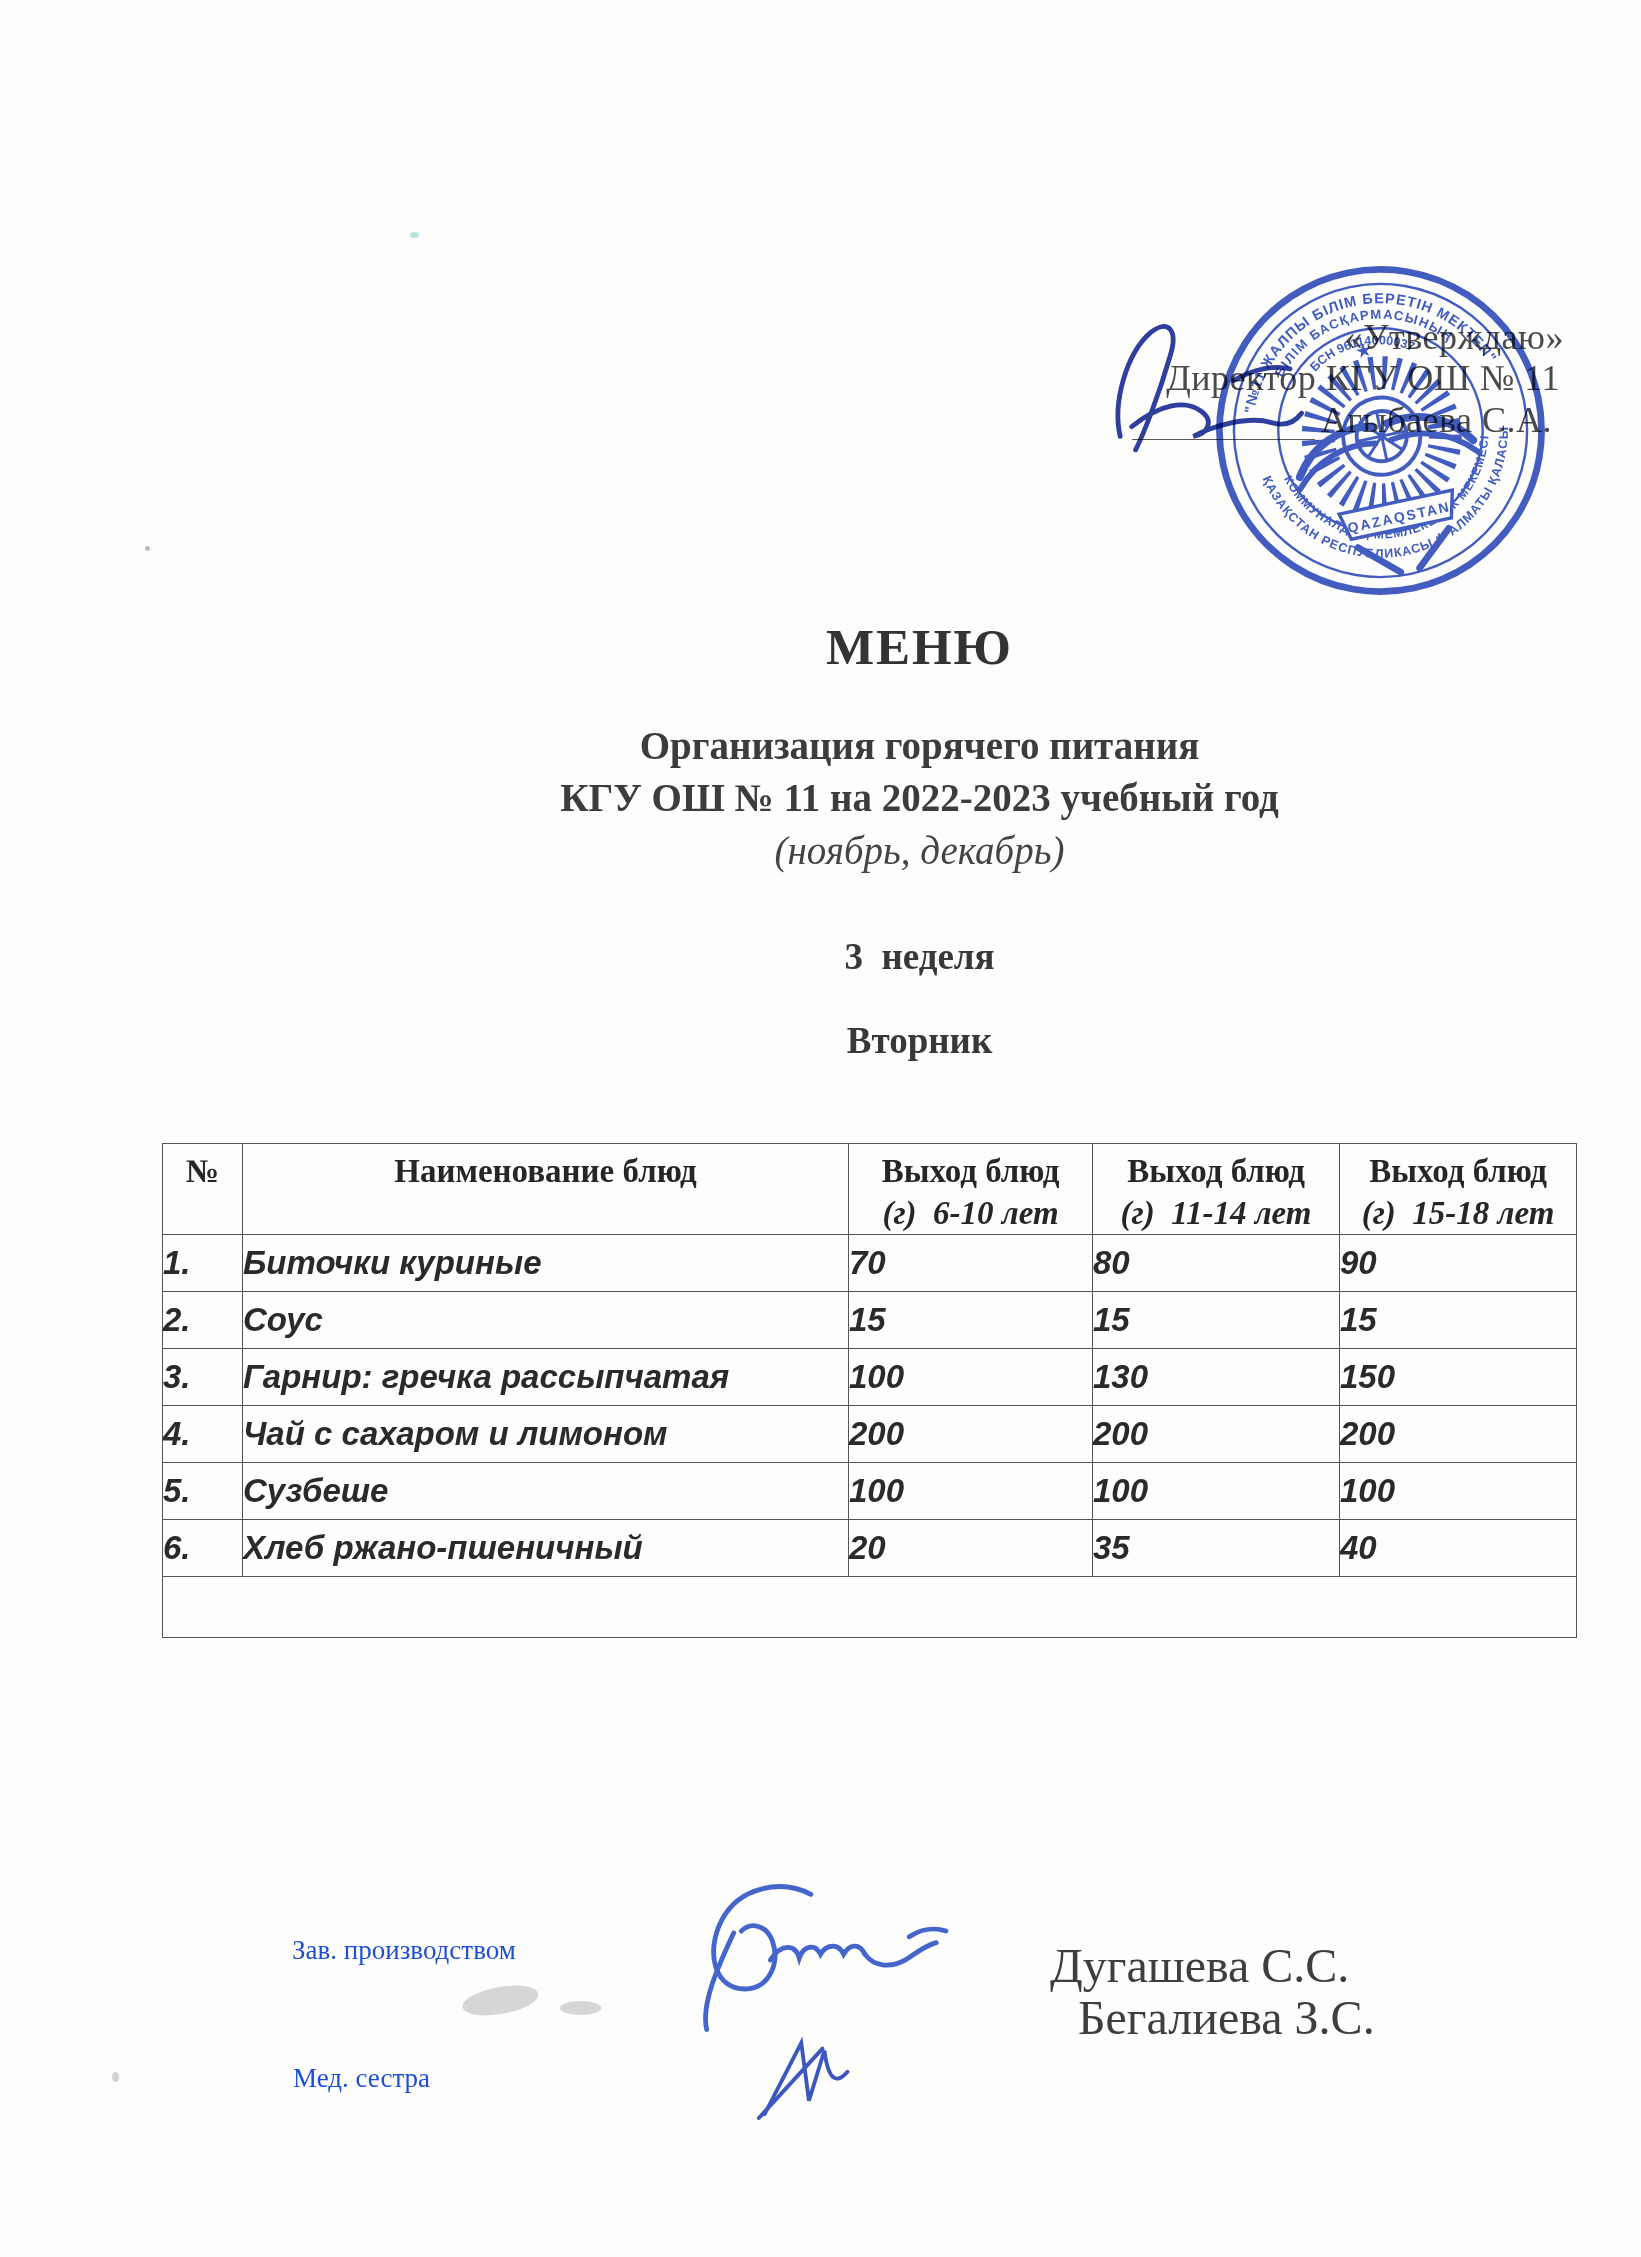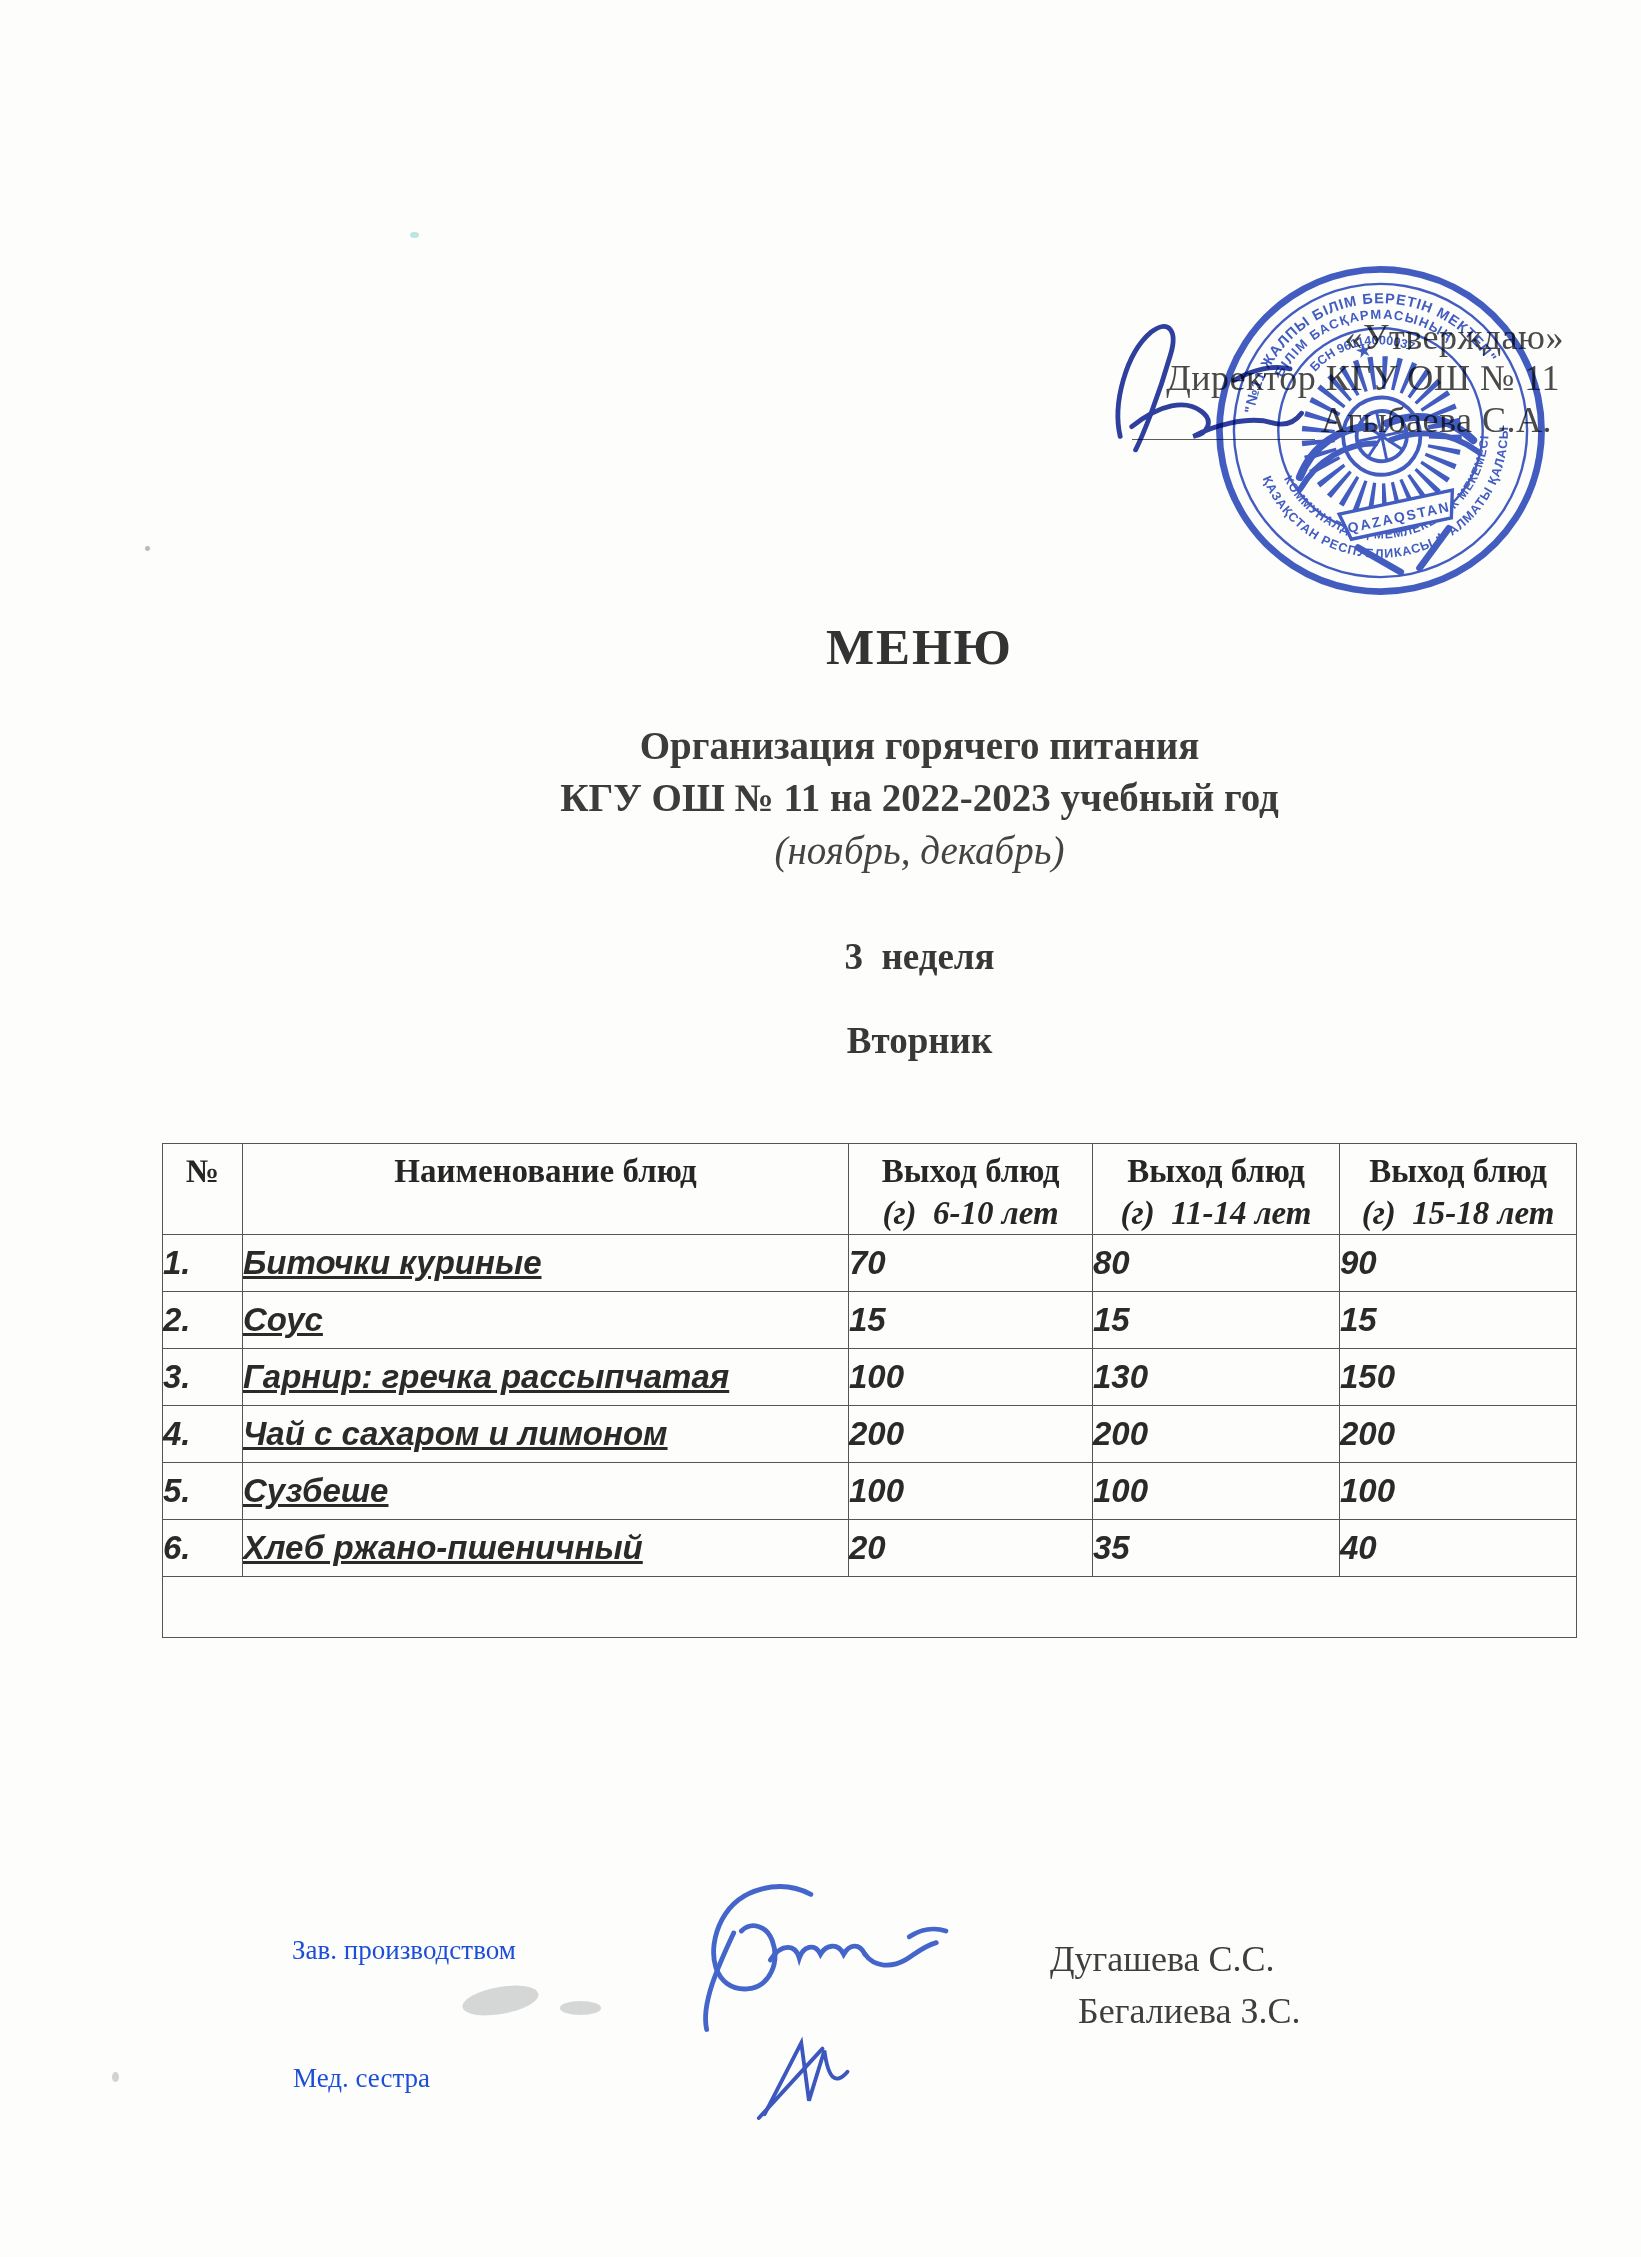--- a/index.html
+++ b/index.html
@@ -43,28 +43,28 @@
     font-size:33px; font-weight:bold; color:#262626; line-height:1.28;
     font-family:"Liberation Serif","DejaVu Serif",serif;
   }
   table.menu thead .hline2{white-space:pre;font-style:italic;}
   tr.menu-row td{height:56px; vertical-align:middle;}
   .cell-sans{
     font-family:"Liberation Sans","DejaVu Sans",sans-serif;
     font-weight:bold; font-style:italic; font-size:33px; color:#2a2a2a;
   }
   td.num-cell{text-align:left; padding-left:13.5px;}
-  td.name-cell{text-align:left; padding-left:15.4px;text-decoration:underline;}
+  td.name-cell{text-align:left; padding-left:15.4px;}
   td.val-cell{text-align:left;}
   tr.empty-row td{height:60px;}
   tr.cal-row td{height:98px;}
   td.cal-label{text-align:left; padding-left:11.6px; font-size:35px; vertical-align:middle;}
   
   .role-label{position:absolute; font-size:27px; color:#1d4ed8;}
-  .name-label{position:absolute; font-size:36px; color:#3e3e3e;}
+  .name-label{position:absolute; font-size:48px; color:#3e3e3e;}
   .sig-svg{position:absolute; mix-blend-mode:multiply;}
   .smudge{position:absolute; background:#b2b8b6; opacity:.55; border-radius:50%;}
   .speck{position:absolute; border-radius:50%;}
 </style>
 </head>
 <body>
 
 <div class="page">
 
   <div class="approval-line appr-1">«Утверждаю»</div>

